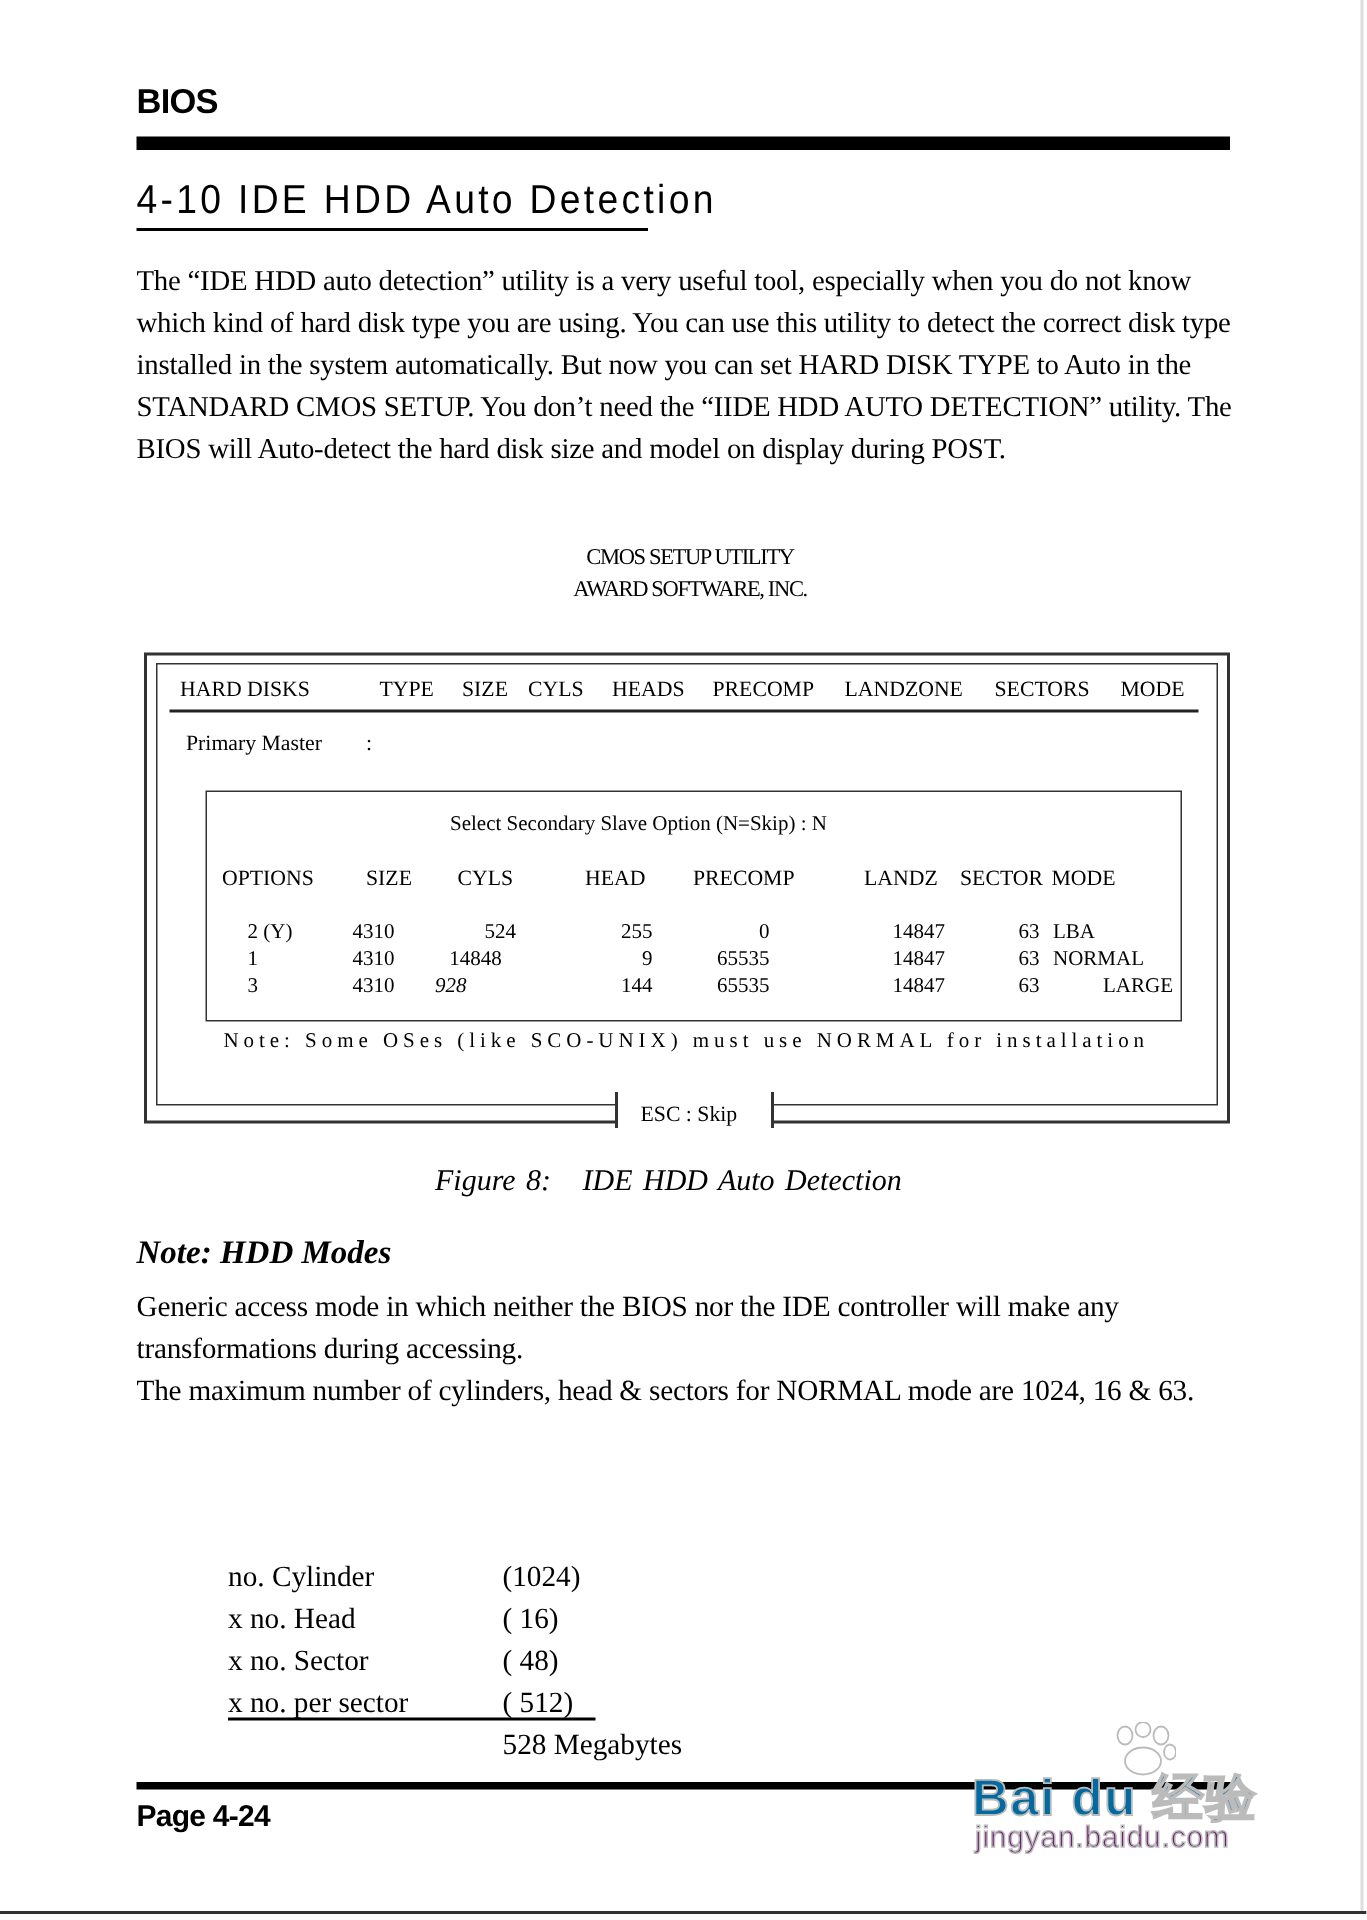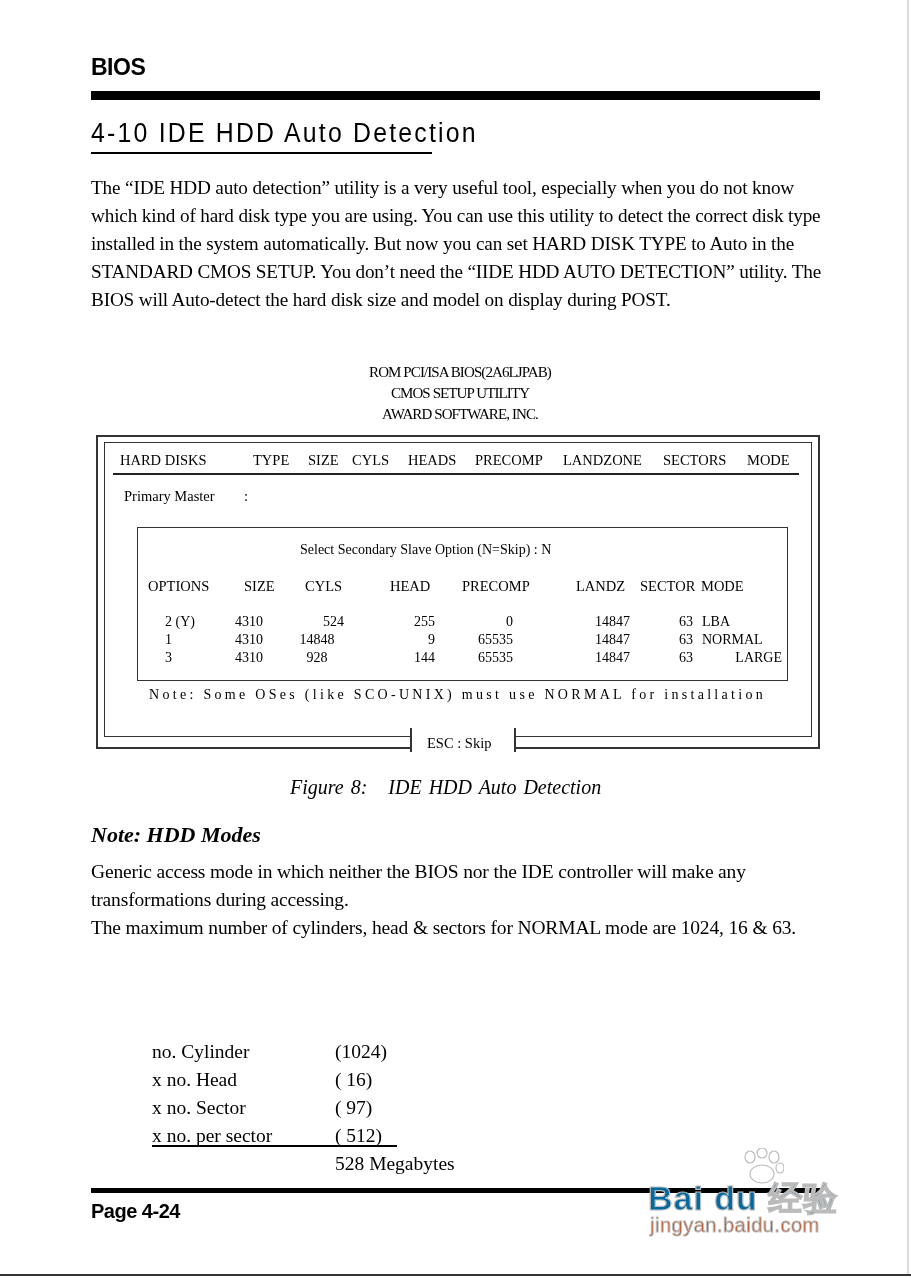--- a/index.html
+++ b/index.html
@@ -45,38 +45,37 @@
 
   .calc { position: absolute; font-size: 19.5px; }
   .calc-rule { position: absolute; left: 152px; top: 1145px; width: 245px; height: 1.5px; background: #000; }
 
   .bottom-rule { position: absolute; left: 91px; top: 1188px; width: 730px; height: 5px; background: #000; }
   .page-num { position: absolute; left: 91px; top: 1200px; font-size: 20px; font-weight: bold; letter-spacing: -0.5px; }
 
   .watermark { position: absolute; left: 648px; top: 1148px; width: 210px; height: 100px; color: #fff; pointer-events: none; }
   .wm-paw { position: absolute; left: 92px; top: 0; width: 44px; height: 36px; }
   .wm-brand { position: absolute; left: 0; top: 28px; font-size: 34px; font-weight: bold; color: #0369a1; -webkit-text-stroke: 1.2px #bbb; letter-spacing: 1px; }
-  .wm-url { position: absolute; left: 2px; top: 66px; font-size: 20px; color: #c2410c; -webkit-text-stroke: 1px #bbb; letter-spacing: 0.5px; }
+  .wm-url { position: absolute; left: 2px; top: 66px; font-size: 20px; color: #701a75; -webkit-text-stroke: 1px #bbb; letter-spacing: 0.5px; }
 </style>
 </head>
 <body>
 
 <div class="page-edge-right"></div>
 <div class="page-edge-bottom"></div>
 
 <div class="running-head sans">BIOS</div>
 <div class="top-rule"></div>
 
 <div class="section-title sans">4-10 IDE HDD Auto Detection</div>
 <div class="section-rule"></div>
 
 <div class="intro serif">The “IDE HDD auto detection” utility is a very useful tool, especially when you do not know which kind of hard disk type you are using. You can use this utility to detect the correct disk type installed in the system automatically. But now you can set HARD DISK TYPE to Auto in the STANDARD CMOS SETUP. You don’t need the “IIDE HDD AUTO DETECTION” utility. The BIOS will Auto-detect the hard disk size and model on display during POST.</div>
 
 <div class="fig-header serif">
-  <div>ROM PCI/ISA BIOS(2A6LJPAB)</div>
   <div>CMOS SETUP UTILITY</div>
   <div>AWARD SOFTWARE, INC.</div>
 </div>
 
 <div class="frame-outer"></div>
 <div class="frame-inner"></div>
 
 <div>
   <span class="hd-header serif" style="left:120px">HARD DISKS</span>
   <span class="hd-header serif" style="left:253px">TYPE</span>
@@ -124,21 +123,21 @@
       <span class="opt-cell serif" style="left: 290px; top: 632px; width: 54px; text-align: center;">14848</span>
       <span class="opt-cell serif" style="left: 380px; top: 632px; width: 55px; text-align: right;">9</span>
       <span class="opt-cell serif" style="left: 460px; top: 632px; width: 53px; text-align: right;">65535</span>
       <span class="opt-cell serif" style="left: 575px; top: 632px; width: 55px; text-align: right;">14847</span>
       <span class="opt-cell serif" style="left: 655px; top: 632px; width: 38px; text-align: right;">63</span>
       <span class="opt-cell serif" style="left: 702px; top: 632px; width: 80px; text-align: left;">NORMAL</span>
     </div>
     <div>
       <span class="opt-cell serif" style="left: 165px; top: 650px; width: 60px; text-align: left;">3</span>
       <span class="opt-cell serif" style="left: 235px; top: 650px; width: 40px; text-align: left;">4310</span>
-      <span class="opt-cell serif" style="left: 290px; top: 650px; width: 54px; text-align: center;">928</span>
+      <span class="opt-cell serif" style="left: 290px; top: 650px; width: 54px; text-align: left; font-style: italic;">928</span>
       <span class="opt-cell serif" style="left: 380px; top: 650px; width: 55px; text-align: right;">144</span>
       <span class="opt-cell serif" style="left: 460px; top: 650px; width: 53px; text-align: right;">65535</span>
       <span class="opt-cell serif" style="left: 575px; top: 650px; width: 55px; text-align: right;">14847</span>
       <span class="opt-cell serif" style="left: 655px; top: 650px; width: 38px; text-align: right;">63</span>
       <span class="opt-cell serif" style="left: 702px; top: 650px; width: 80px; text-align: right;">LARGE</span>
     </div>
   </div>
 
 <span class="os-note serif">Note: Some OSes (like SCO-UNIX) must use NORMAL for installation</span>
 
@@ -154,21 +153,21 @@
   <div>Generic access mode in which neither the BIOS nor the IDE controller will make any transformations during accessing.</div>
   <div>The maximum number of cylinders, head &amp; sectors for NORMAL mode are 1024, 16 &amp; 63.</div>
 </div>
 
 <div>
   <span class="calc serif" style="left:152px; top:1041px">no. Cylinder</span>
   <span class="calc serif" style="left:335px; top:1041px; white-space:pre">(1024)</span>
   <span class="calc serif" style="left:152px; top:1069px">x no. Head</span>
   <span class="calc serif" style="left:335px; top:1069px; white-space:pre">( 16)</span>
   <span class="calc serif" style="left:152px; top:1097px">x no. Sector</span>
-  <span class="calc serif" style="left:335px; top:1097px; white-space:pre">( 97)</span>
+  <span class="calc serif" style="left:335px; top:1097px; white-space:pre">( 48)</span>
   <span class="calc serif" style="left:152px; top:1125px">x no. per sector</span>
   <span class="calc serif" style="left:335px; top:1125px; white-space:pre">( 512)</span>
   <div class="calc-rule"></div>
   <span class="calc serif" style="left:335px; top:1153px">528 Megabytes</span>
 </div>
 
 <div class="bottom-rule"></div>
 <div class="page-num sans">Page 4-24</div>
 
 <div class="watermark sans">

